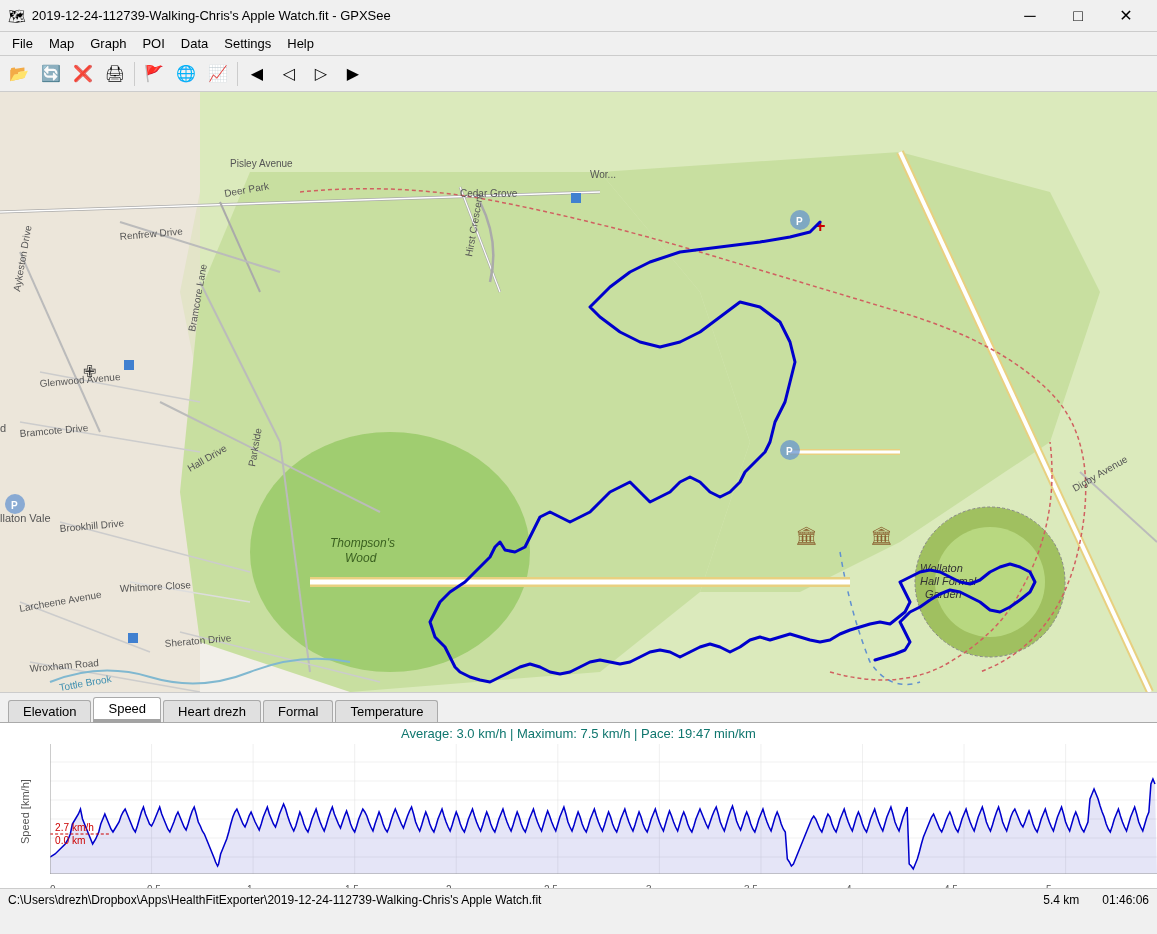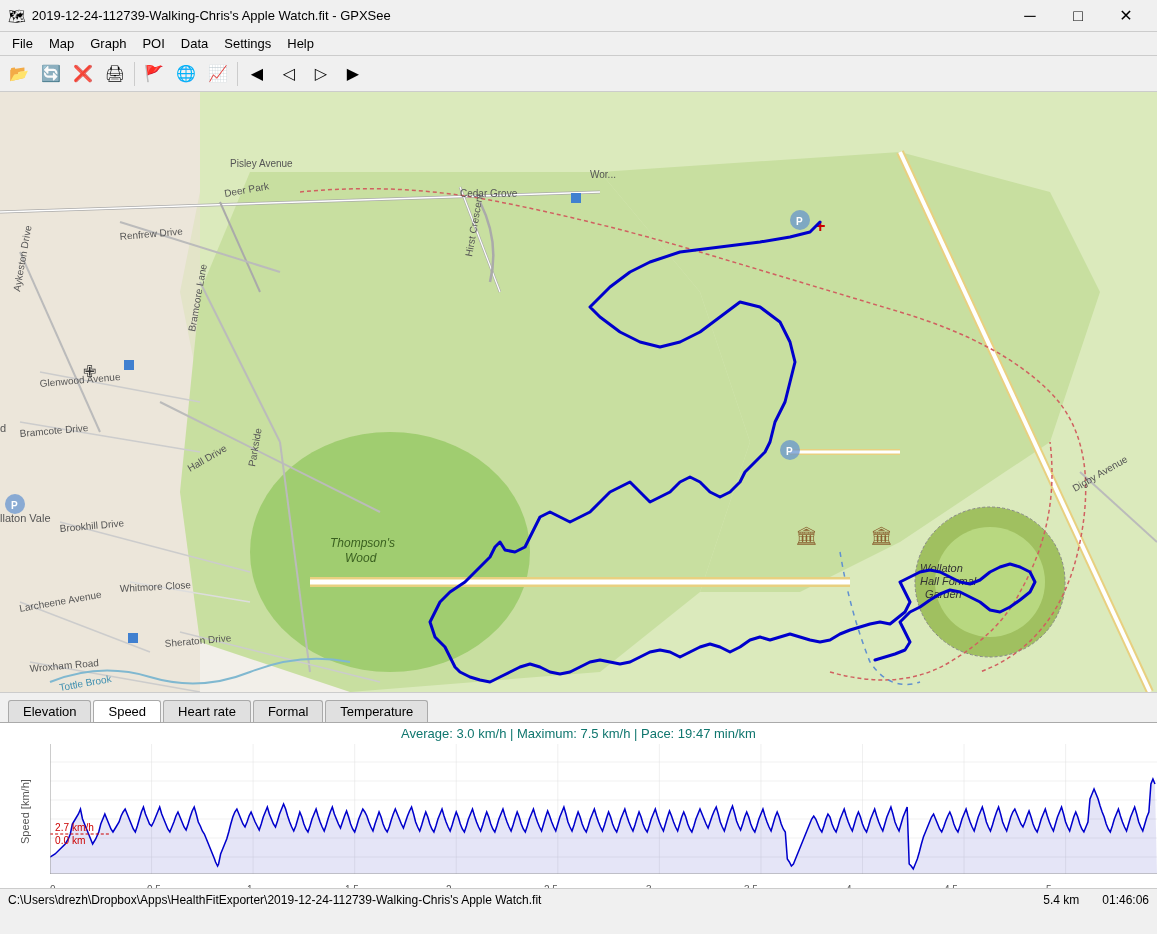--- a/index.html
+++ b/index.html
@@ -95,21 +95,21 @@
       border: 1px solid #aaa;
       border-bottom: none;
       background: #e0e0e0;
       cursor: pointer;
       font-size: 13px;
       margin-right: 2px;
       border-radius: 3px 3px 0 0;
     }
     .tab.active {
       background: white;
-      border-bottom: 1px solid #a3a3a3;
+      border-bottom: 4px solid #a3a3a3;
       margin-bottom: -1px;
       z-index: 1;
     }
 
     
     #graph-stats {
       text-align: center;
       font-size: 13px;
       padding: 3px;
       color: #0f766e;
@@ -379,21 +379,21 @@
       <text x="125" y="12" font-size="10" fill="#333">m</text>
     </g>
   </svg>
 </div>
 
 <div id="graph-area">
 
   <div id="tab-bar">
     <div class="tab">Elevation</div>
     <div class="tab active">Speed</div>
-    <div class="tab">Heart rate</div>
+    <div class="tab">Heart drezh</div>
     <div class="tab">Formal</div>
     <div class="tab">Temperature</div>
   </div>
 
   <div id="graph-stats">
     <span>Average: 3.0 km/h | Maximum: 7.5 km/h | Pace: 19:47 min/km</span>
   </div>
 
   <div id="graph-canvas-area">
     <div id="y-axis-label">

